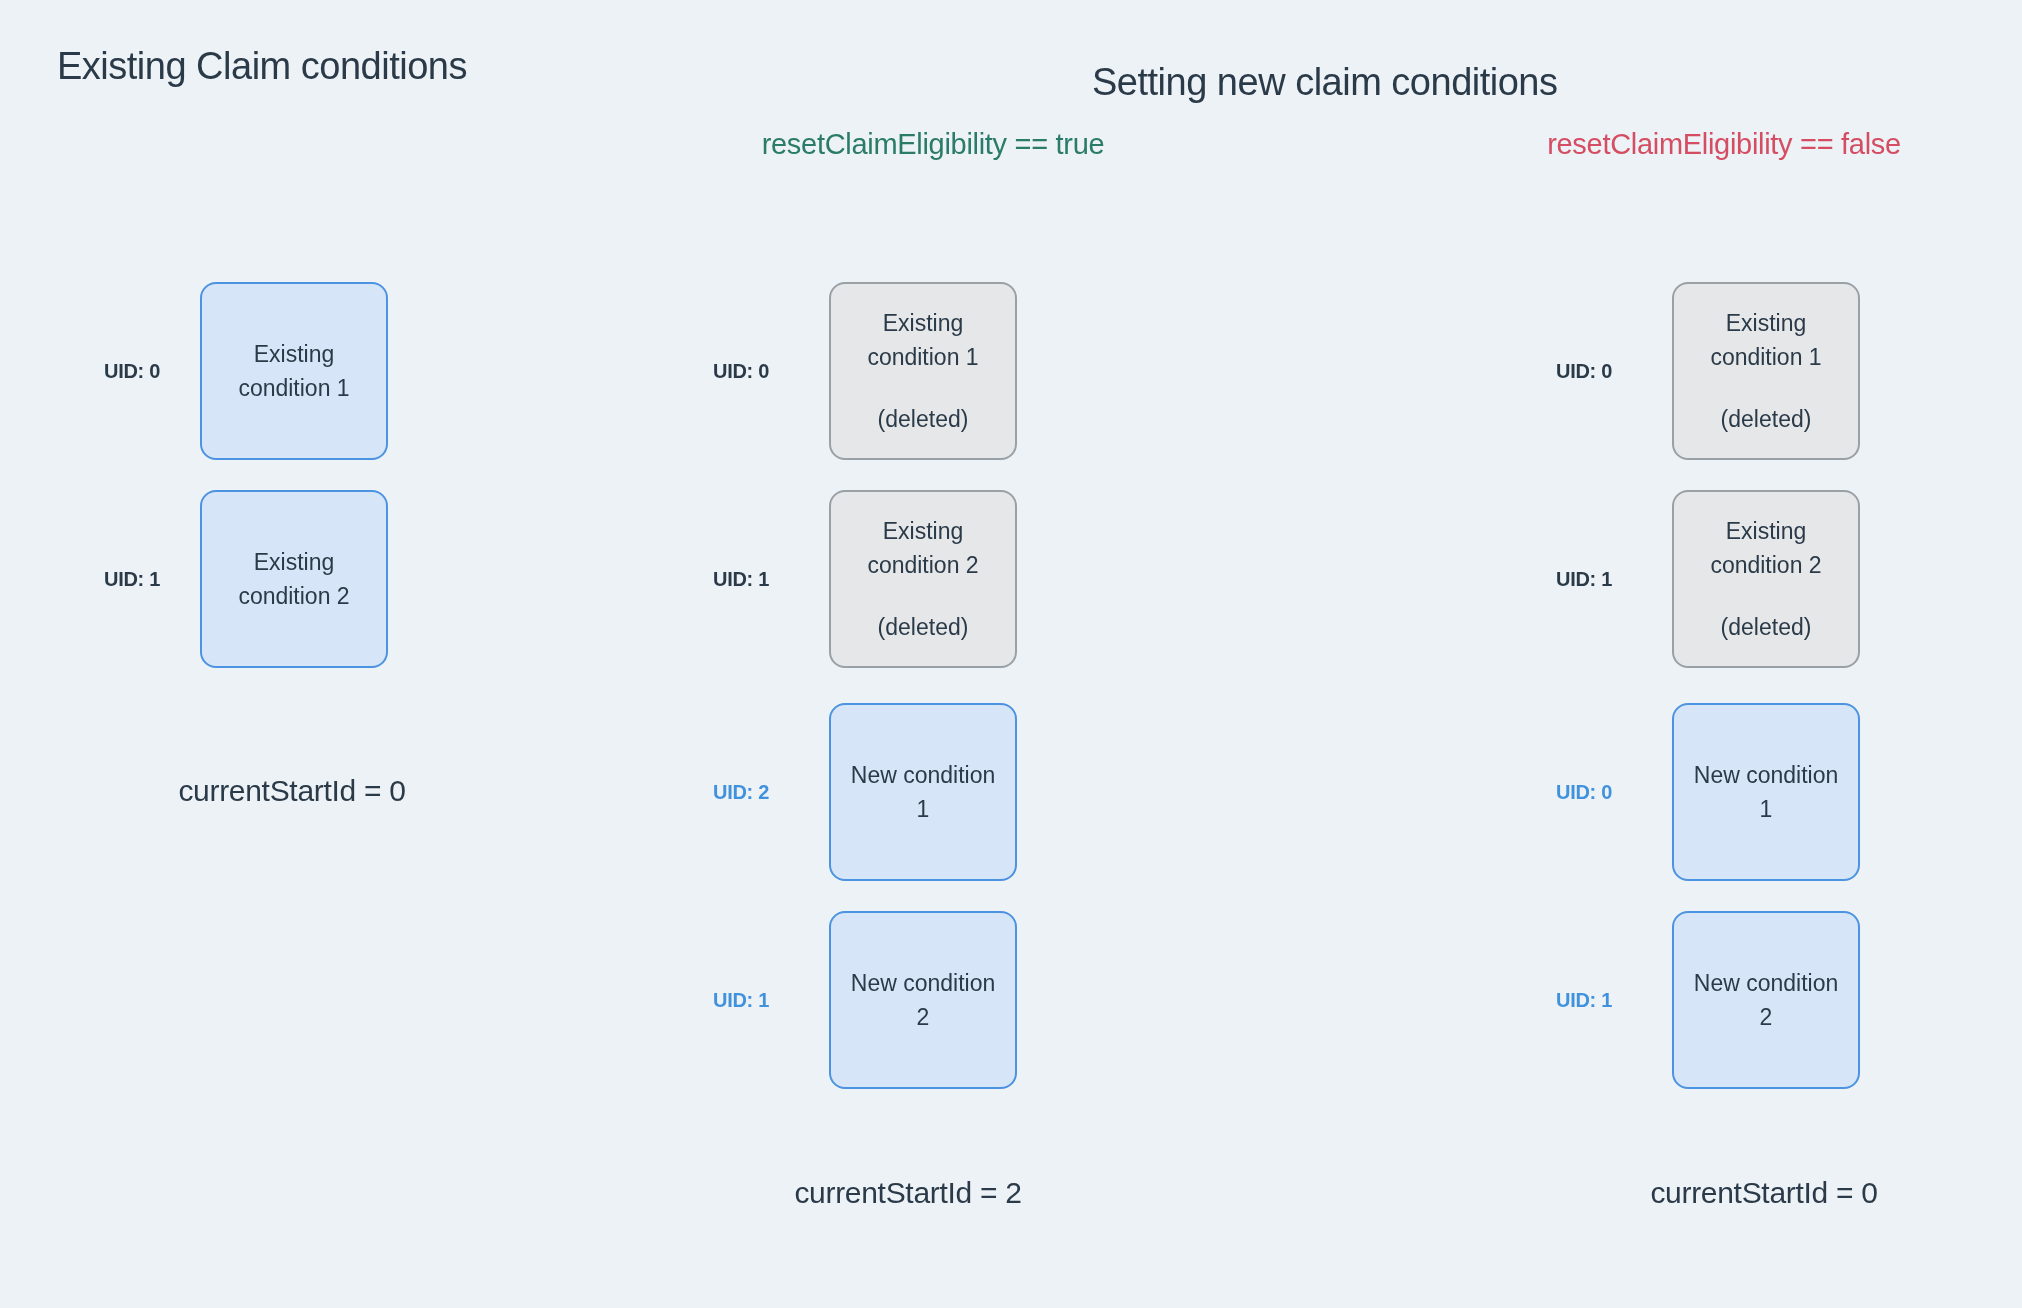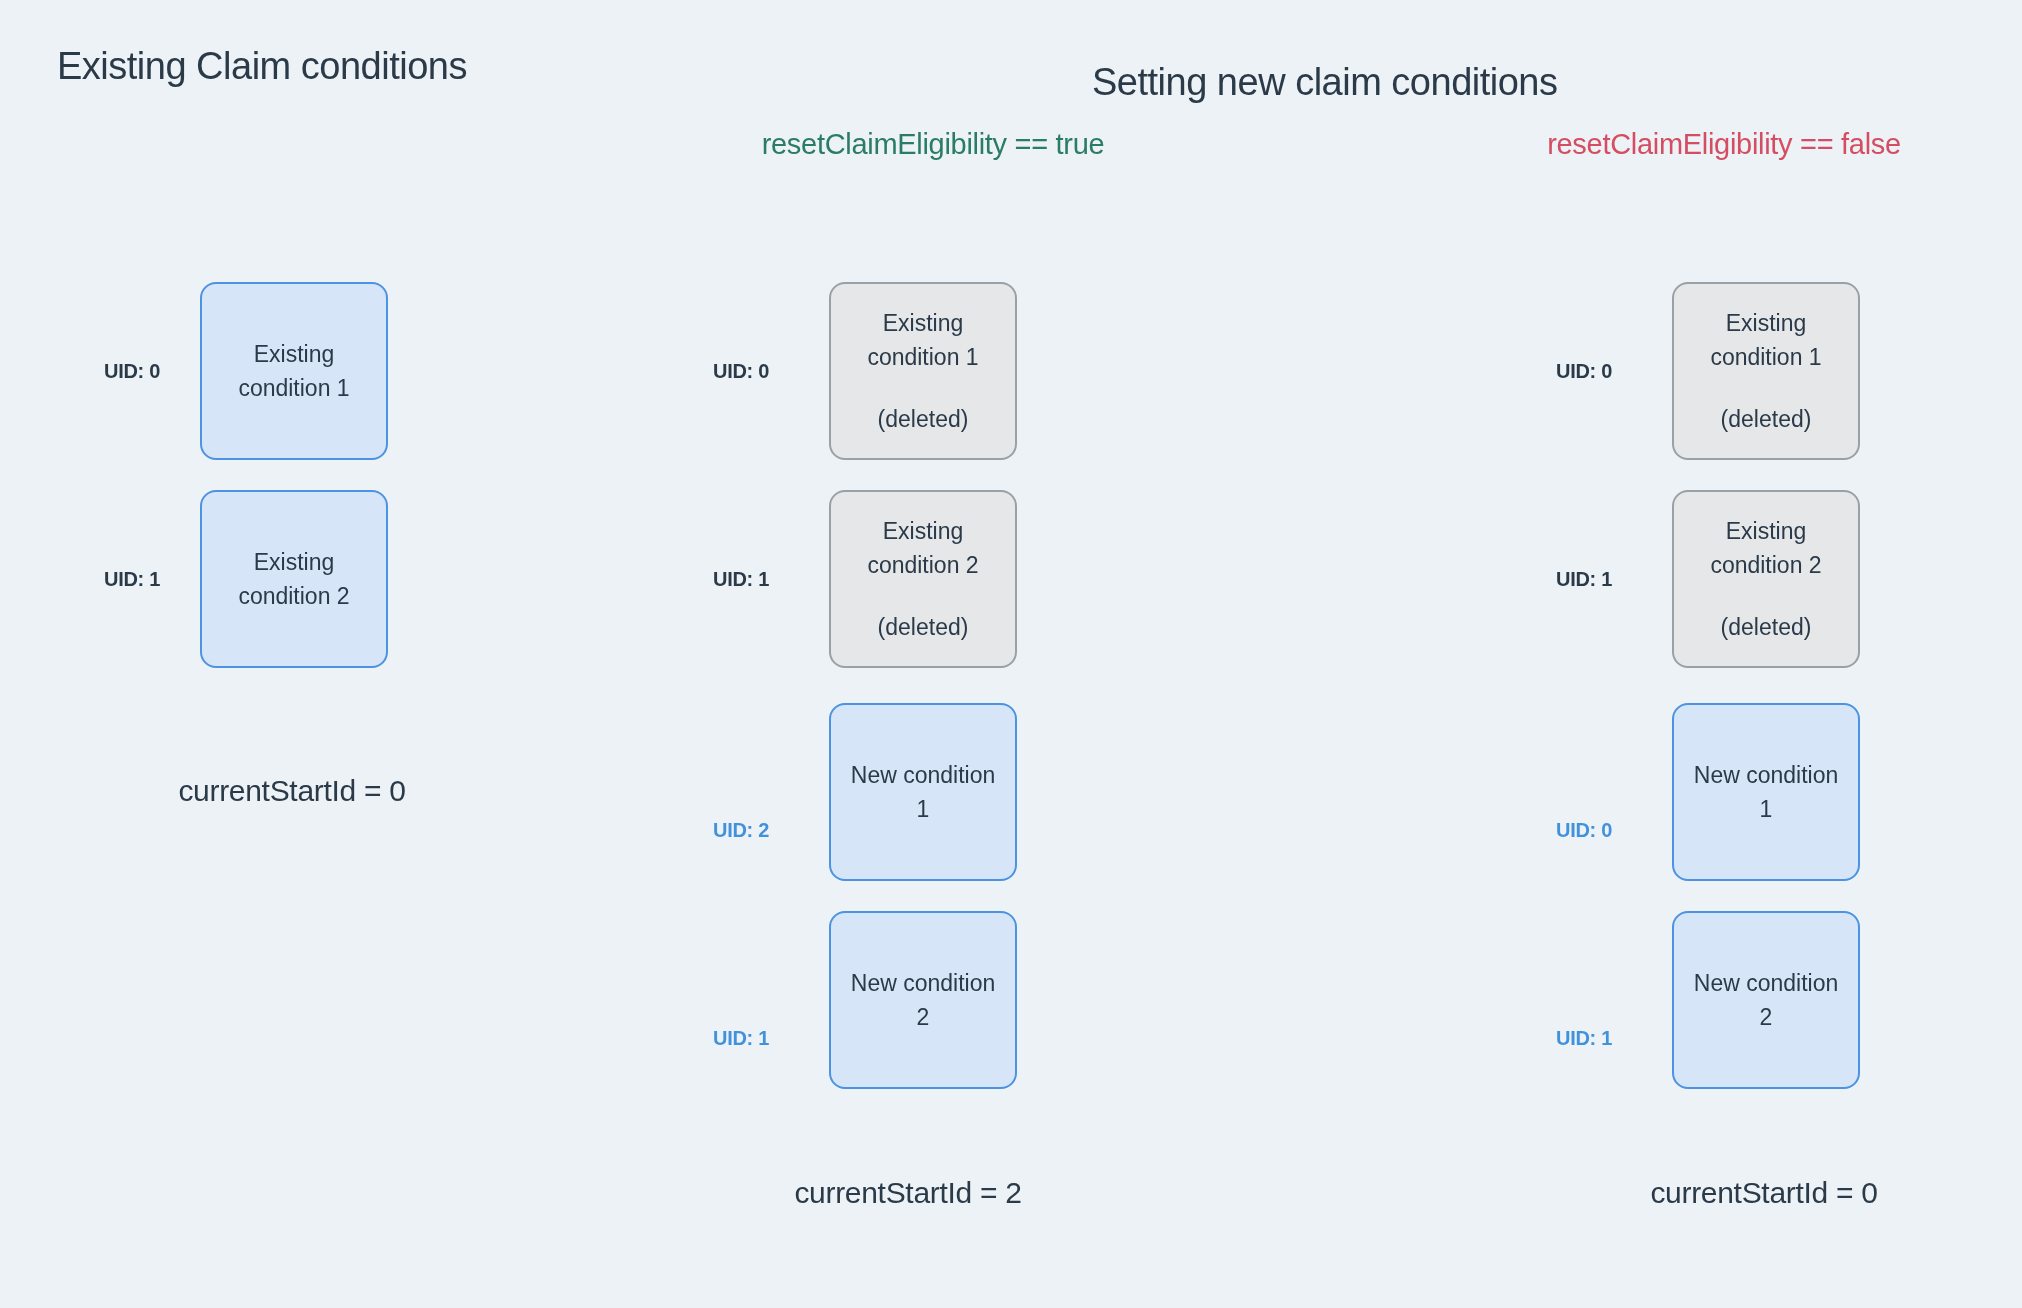--- a/index.html
+++ b/index.html
@@ -25,21 +25,21 @@
   .c2{left:829px;}
   .c3{left:1672px;}
   .r1{top:282px;}
   .r2{top:490px;}
   .r3{top:703px;}
   .r4{top:911px;}
 
   .uid{position:absolute;right:calc(100% + 40px);top:50%;transform:translateY(-50%);
        font-size:20px;font-weight:bold;white-space:nowrap;letter-spacing:-0.3px;}
   .uid.dark{color:var(--heading);}
-  .uid.blue{color:var(--uid-blue);margin-top:38px;}
+  .uid.blue{color:var(--uid-blue);}
   .c2 .uid,.c3 .uid{right:calc(100% + 60px);}
 
   .box{width:100%;height:100%;border-radius:16px;display:flex;flex-direction:column;
        justify-content:center;align-items:center;text-align:center;
        font-size:23px;line-height:34px;color:var(--heading);padding:8px;}
   .box.blue{background:var(--box-blue-fill);border:2px solid var(--box-blue-border);}
   .box.gray{background:var(--box-gray-fill);border:2px solid var(--box-gray-border);}
   .note{margin-top:28px;}
 
   .footer{position:absolute;font-size:30px;letter-spacing:-0.3px;white-space:nowrap;

